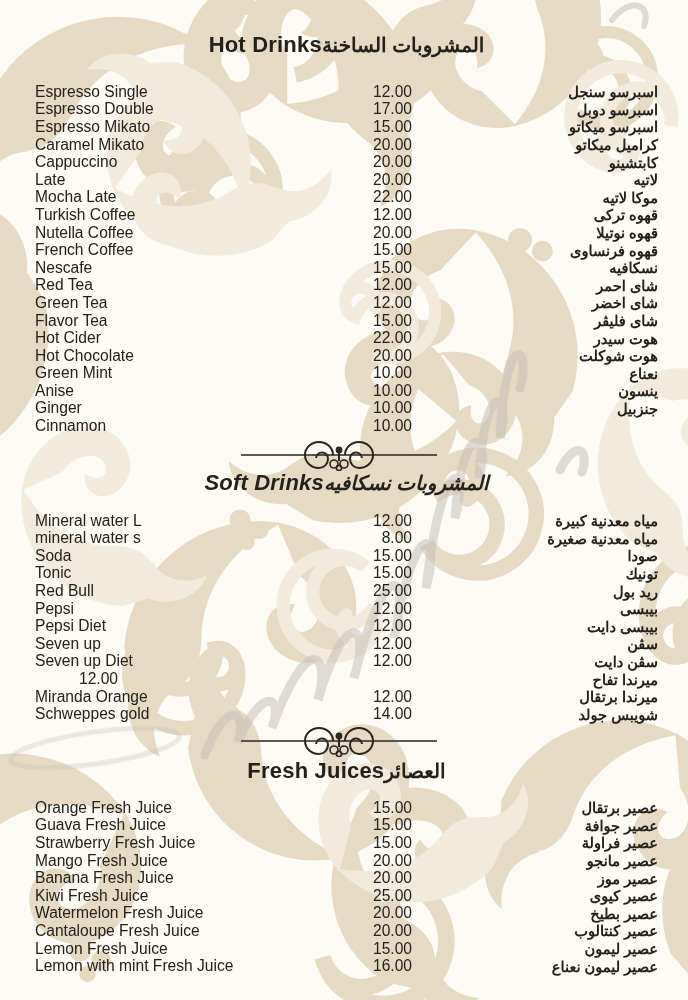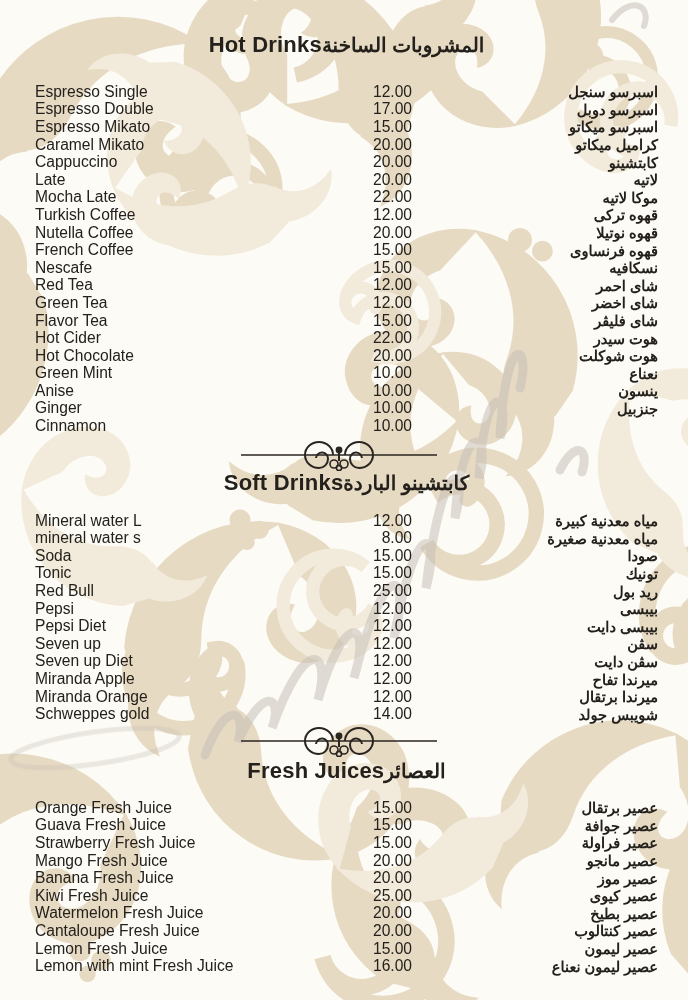--- a/index.html
+++ b/index.html
@@ -9,21 +9,21 @@
     font-family:"Liberation Sans", sans-serif;
     color:#24211c;
   }
   .bg-pattern{position:absolute;inset:0;z-index:0;}
   .watermark{position:absolute;inset:0;z-index:1;pointer-events:none;}
   .menu{position:absolute;inset:0;z-index:2;padding:33px 30px 0 35px;box-sizing:border-box;}
   .section-head{display:flex;justify-content:center;align-items:center;height:24px;}
   .title-en{font-size:22px;font-weight:bold;letter-spacing:.2px;}
   .title-ar{font-size:20px;font-weight:bold;direction:rtl;}
   .s1 .section-head{margin-bottom:26px;}
-  .s2 .section-head{margin-bottom:17px;}
+  .s2 .section-head{margin-bottom:17px;font-style:italic;}
   .s3 .section-head{margin-bottom:16px;}
   .rows{display:block;}
   .row{display:flex;align-items:center;height:17.6px;white-space:nowrap;gap:44px;}
   .row .en{width:250px;font-size:15.6px;}
   .row .price{width:83px;text-align:right;font-size:15.6px;}
   .row .ar{flex:1;text-align:right;font-weight:bold;font-size:14.6px;direction:rtl;}
   .divider{display:flex;justify-content:center;}
   .divider.d1{margin-top:4px;height:32px;}
   .divider.d2{margin-top:2px;height:34px;}
   .divider svg{transform:translateX(-8px);}
@@ -217,21 +217,21 @@
         <circle cx="98" cy="29" r="2.6"></circle>
       </g>
       <circle cx="98" cy="11" r="3.4" fill="#2a2520"></circle>
       <path d="M98 14 L98 22" stroke="#2a2520" stroke-width="2"></path>
     </svg>
   </div>
 
   <section class="s2">
     <div class="section-head">
       <span class="title-en">Soft Drinks</span>
-      <span class="title-ar">كابتشينو الباردة</span>
+      <span class="title-ar">المشروبات نسكافيه</span>
     </div>
     <div class="rows">
         <div class="row">
           <span class="en">Mineral water L</span>
           <span class="price">12.00</span>
           <span class="ar" dir="rtl">مياه معدنية كبيرة</span>
         </div>
         <div class="row">
           <span class="en">mineral water s</span>
           <span class="price">8.00</span>
@@ -266,21 +266,20 @@
           <span class="en">Seven up</span>
           <span class="price">12.00</span>
           <span class="ar" dir="rtl">سڤن</span>
         </div>
         <div class="row">
           <span class="en">Seven up Diet</span>
           <span class="price">12.00</span>
           <span class="ar" dir="rtl">سڤن دايت</span>
         </div>
         <div class="row">
-          <span class="en">Miranda Apple</span>
           <span class="price">12.00</span>
           <span class="ar" dir="rtl">ميرندا تفاح</span>
         </div>
         <div class="row">
           <span class="en">Miranda Orange</span>
           <span class="price">12.00</span>
           <span class="ar" dir="rtl">ميرندا برتقال</span>
         </div>
         <div class="row">
           <span class="en">Schweppes gold</span>

